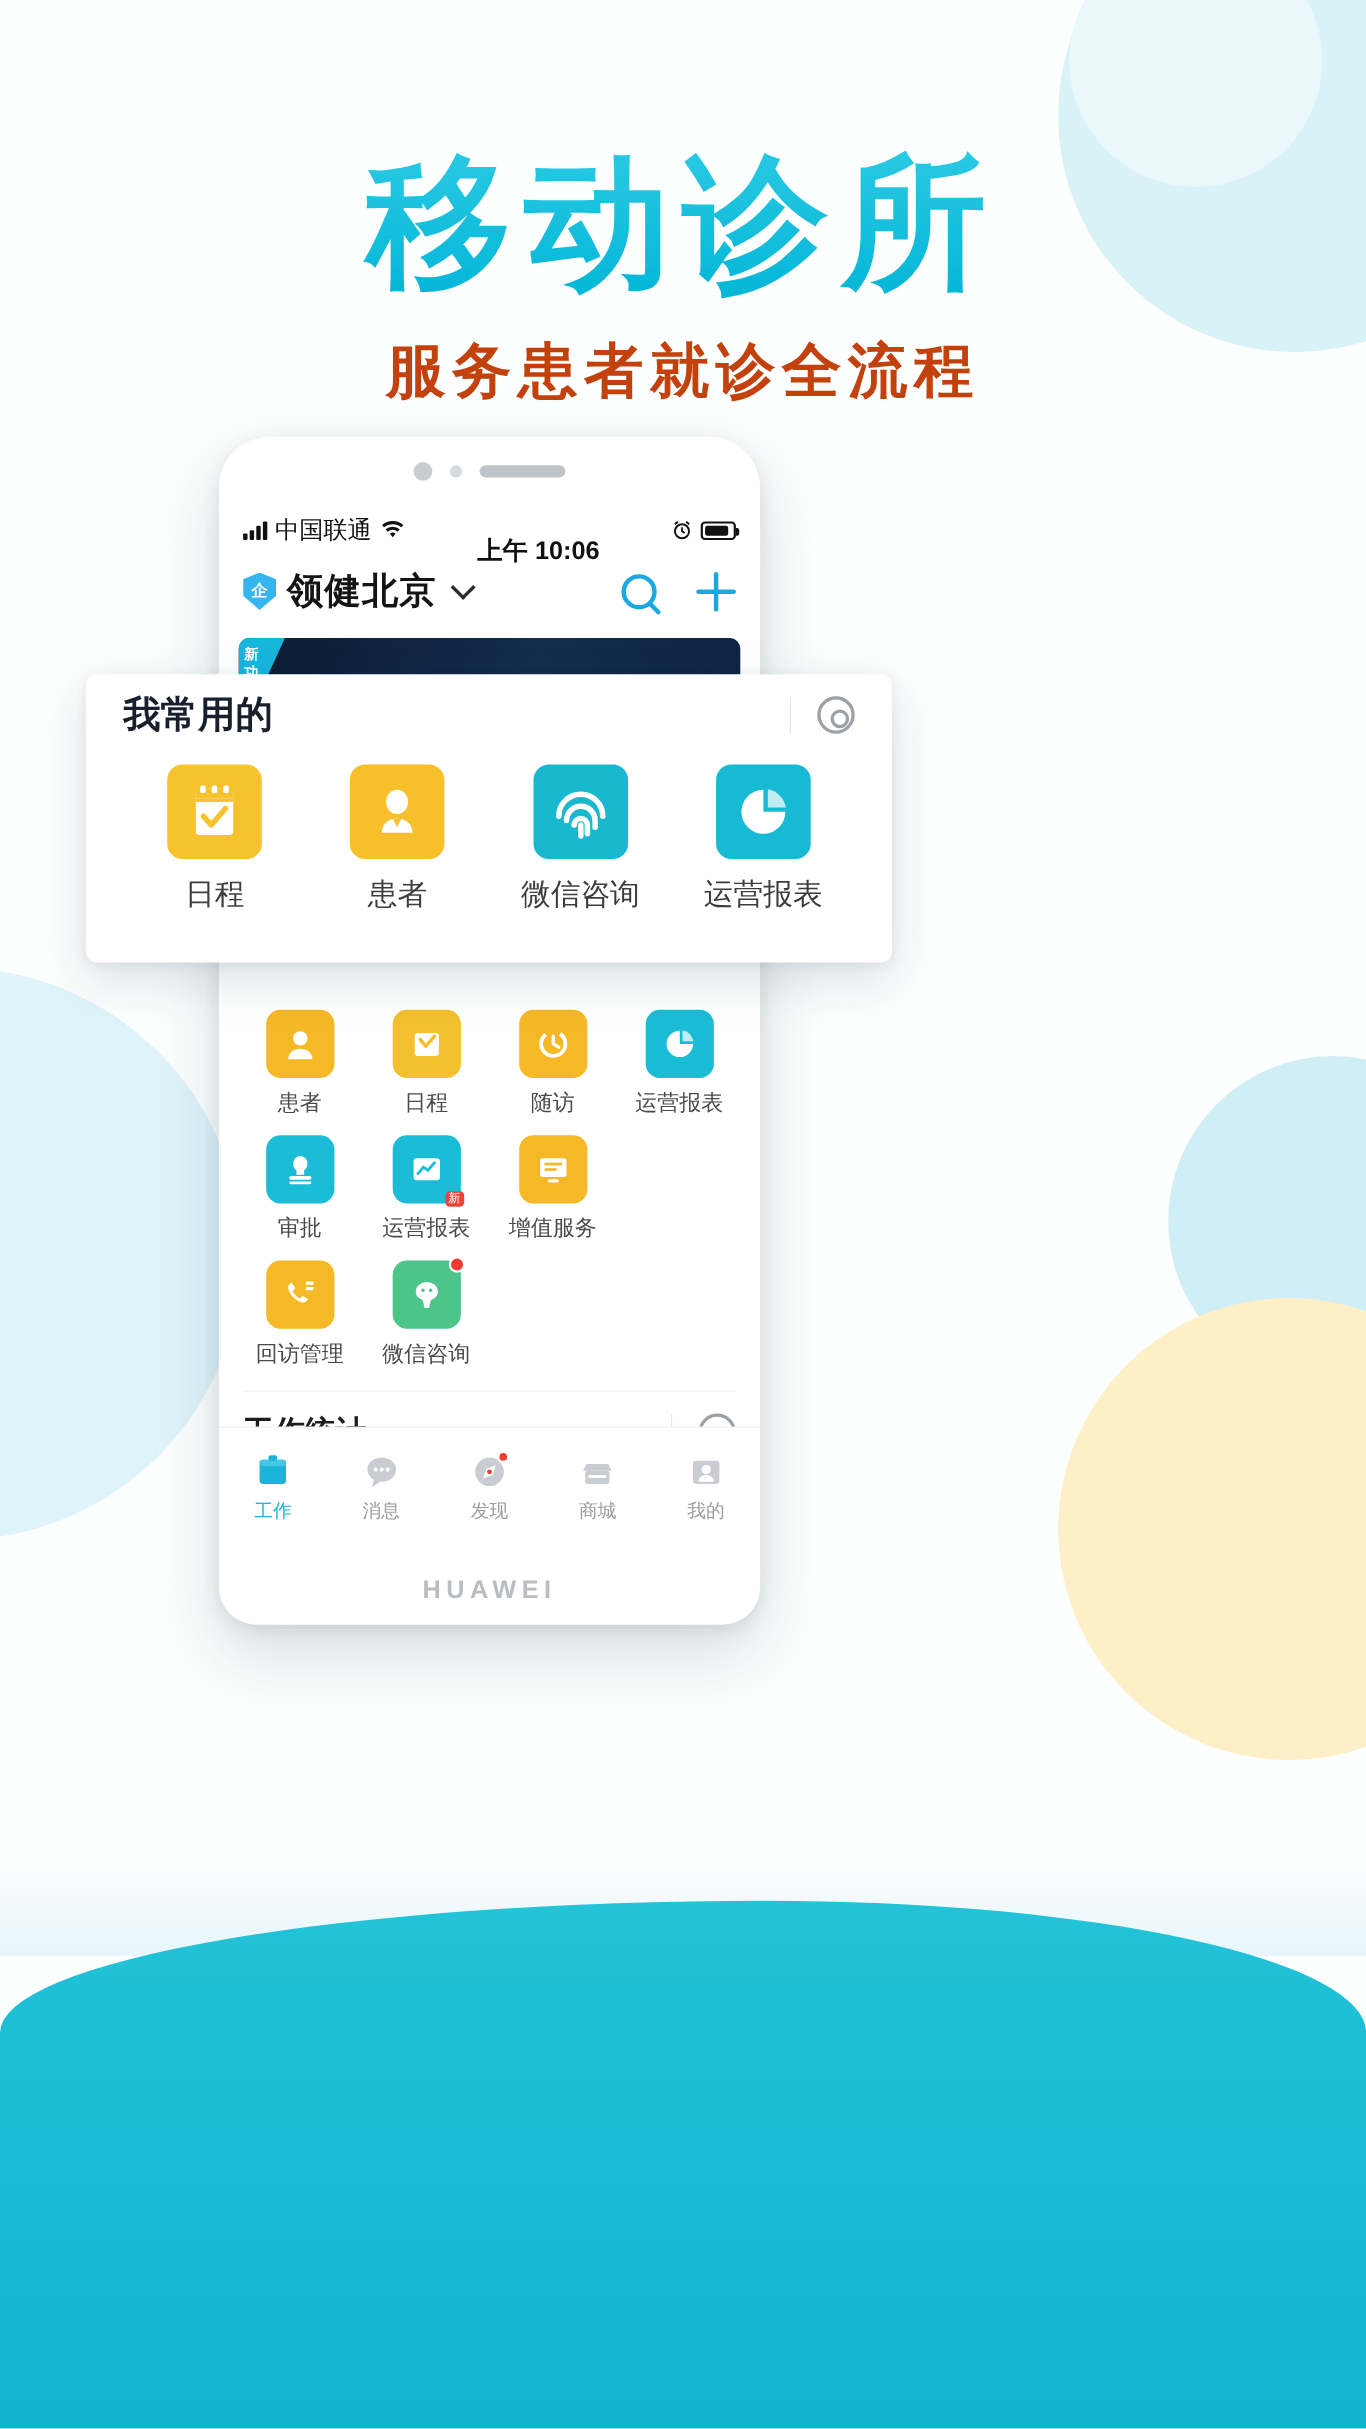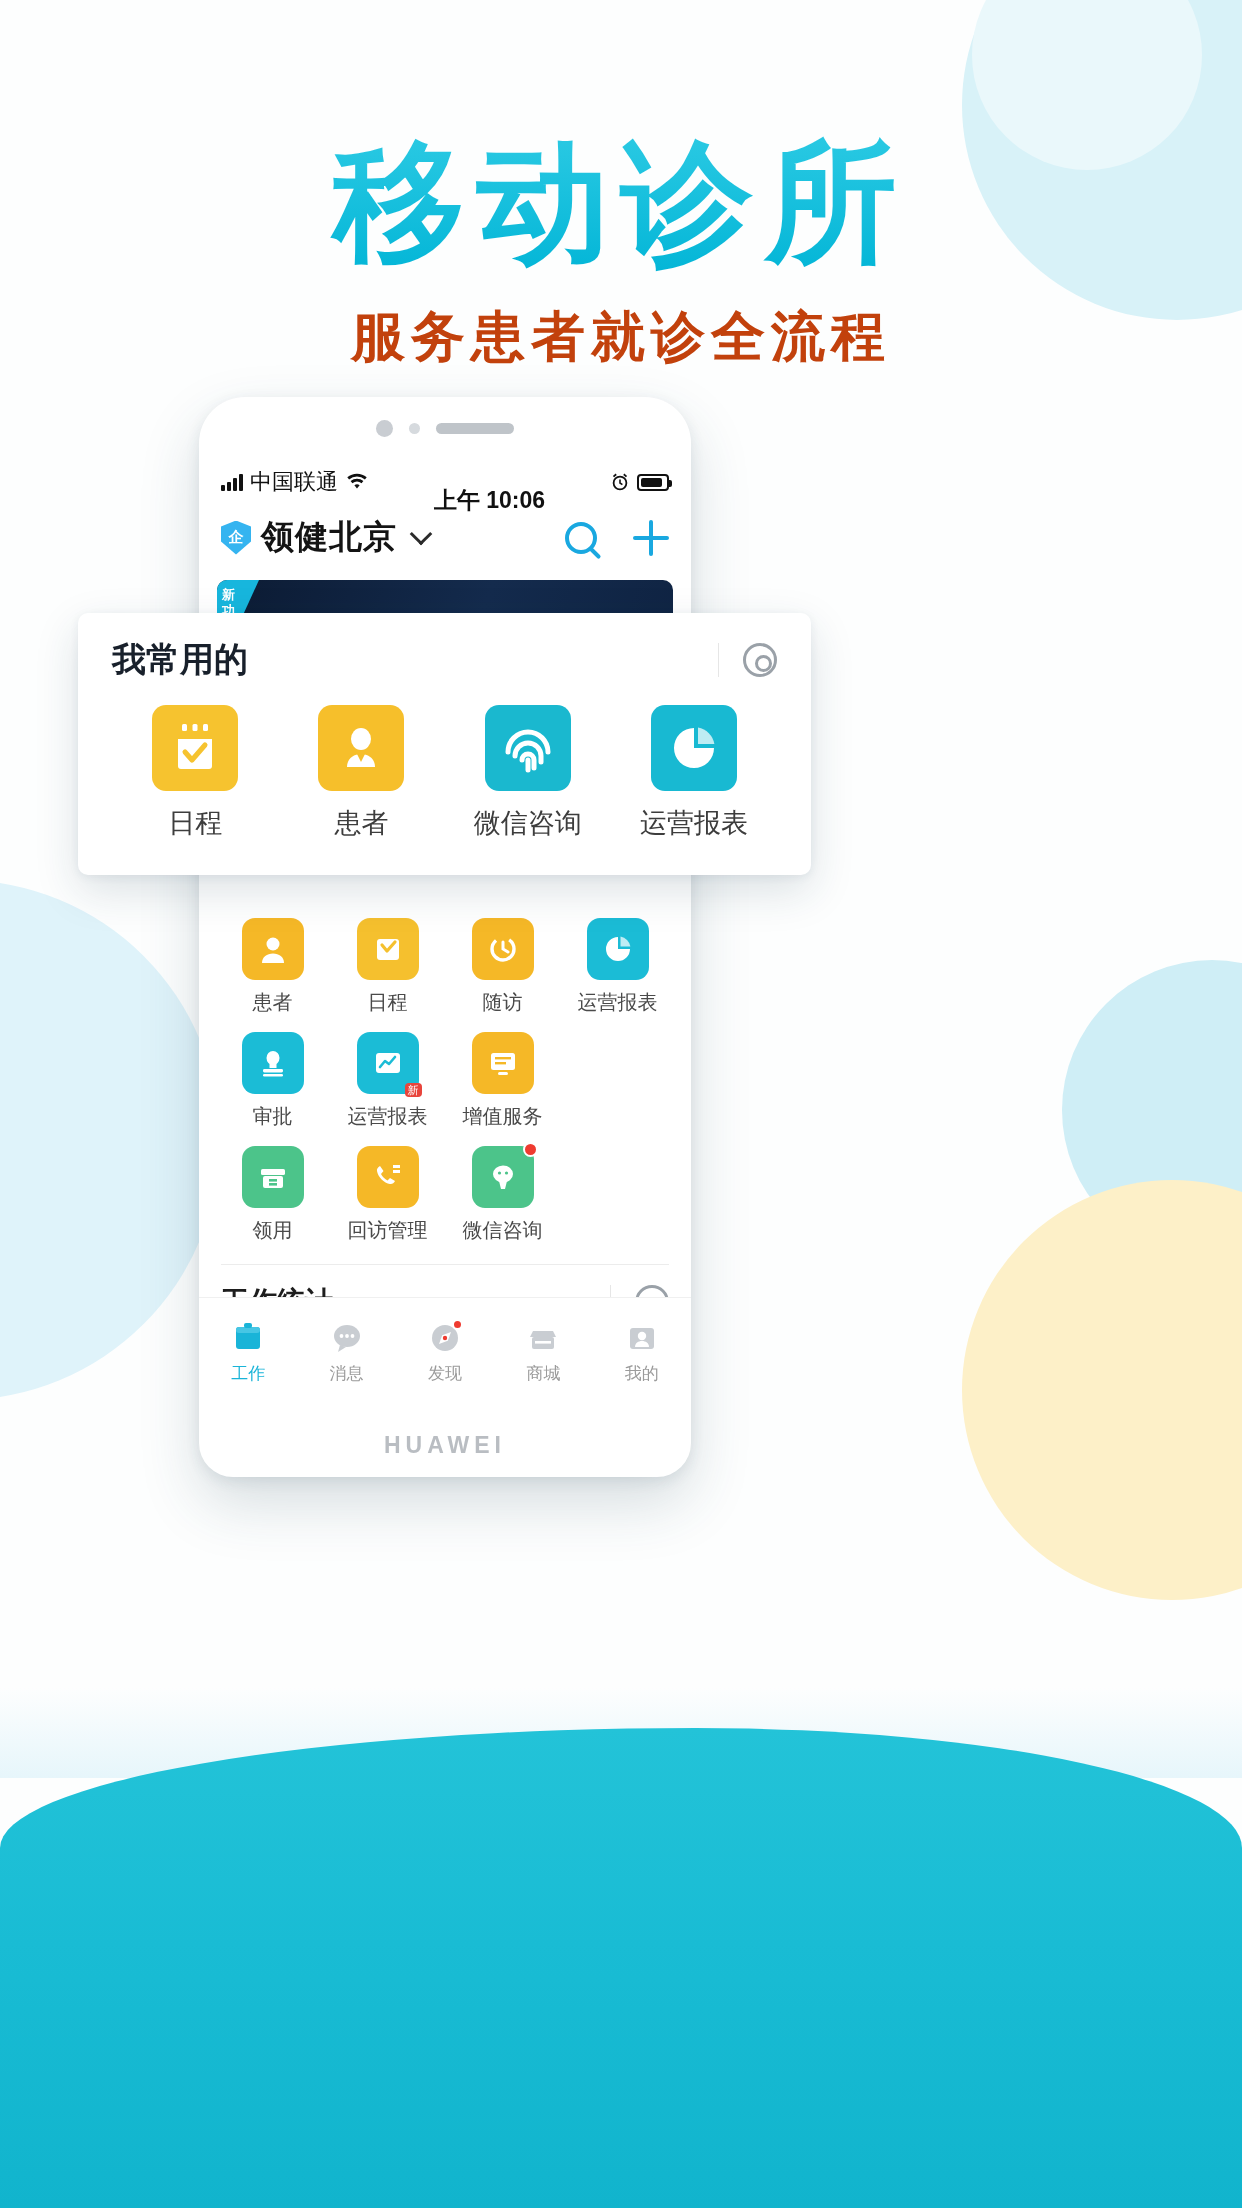--- a/index.html
+++ b/index.html
@@ -135,21 +135,21 @@
   .huawei {
     position:absolute; left:0; right:0; bottom:18px; text-align:center;
     font-size:23px; letter-spacing:5px; font-weight:bold; color:#b9bdc2;
   }
 
   
   #fcard {
     position:absolute; left:78px; top:613px; width:733px; height:262px;
     background:#fff; border-radius:10px; z-index:30;
     box-shadow:0 16px 44px rgba(30,60,80,.15), 0 2px 10px rgba(30,60,80,.07);
-    padding:24px 34px;
+    padding:14px 34px;
   }
   .fc-head { display:flex; align-items:center; }
   .fc-title { font-size:34px; font-weight:bold; color:#18202b; flex:1; }
   .fc-vsep { width:1px; height:34px; background:#e6e6e6; margin-right:24px; }
   .gear {
     width:34px; height:34px; border:3px solid #9aa1a8; border-radius:50%;
     position:relative; flex:none;
   }
   .gear::after { content:""; position:absolute; left:50%; top:50%; width:11px; height:11px;
     margin:-5.5px 0 0 -5.5px; border:3px solid #9aa1a8; border-radius:50%; }
@@ -311,31 +311,20 @@
               <rect x="9" y="11" width="16" height="2.4" fill="#f5b827"></rect>
               <rect x="9" y="16" width="11" height="2.4" fill="#f5b827"></rect>
             </svg>
         </div>
         <div class="glabel">增值服务</div>
       </div>
     </div>
 
     <div class="grow">
 
-      <div class="gcell">
-        <div class="gicon" style="background:#4cc48a">
-          <svg width="34" height="34" viewBox="0 0 34 34">
-              <rect x="5" y="9" width="24" height="6" rx="1.6" fill="#fff"></rect>
-              <rect x="7" y="16" width="20" height="12" rx="2" fill="#fff"></rect>
-              <rect x="13" y="19" width="8" height="2.6" fill="#4cc48a"></rect>
-              <rect x="13" y="23" width="8" height="2.6" fill="#4cc48a"></rect>
-            </svg>
-        </div>
-        <div class="glabel">领用</div>
-      </div>
 
       <div class="gcell">
         <div class="gicon" style="background:#f5b827">
           <svg width="34" height="34" viewBox="0 0 34 34">
               <path d="M9 6c-2 1-3.5 3-3 5 1 6 7 12 13 13 2 .5 4-1 5-3l-5-3-2.5 2.5c-2.5-1.3-5.2-4-6.5-6.5L12.5 11z" fill="#fff"></path>
               <path d="M22 5h7v3h-7zM22 10h7v3h-7z" fill="#fff"></path>
             </svg>
         </div>
         <div class="glabel">回访管理</div>
       </div>

